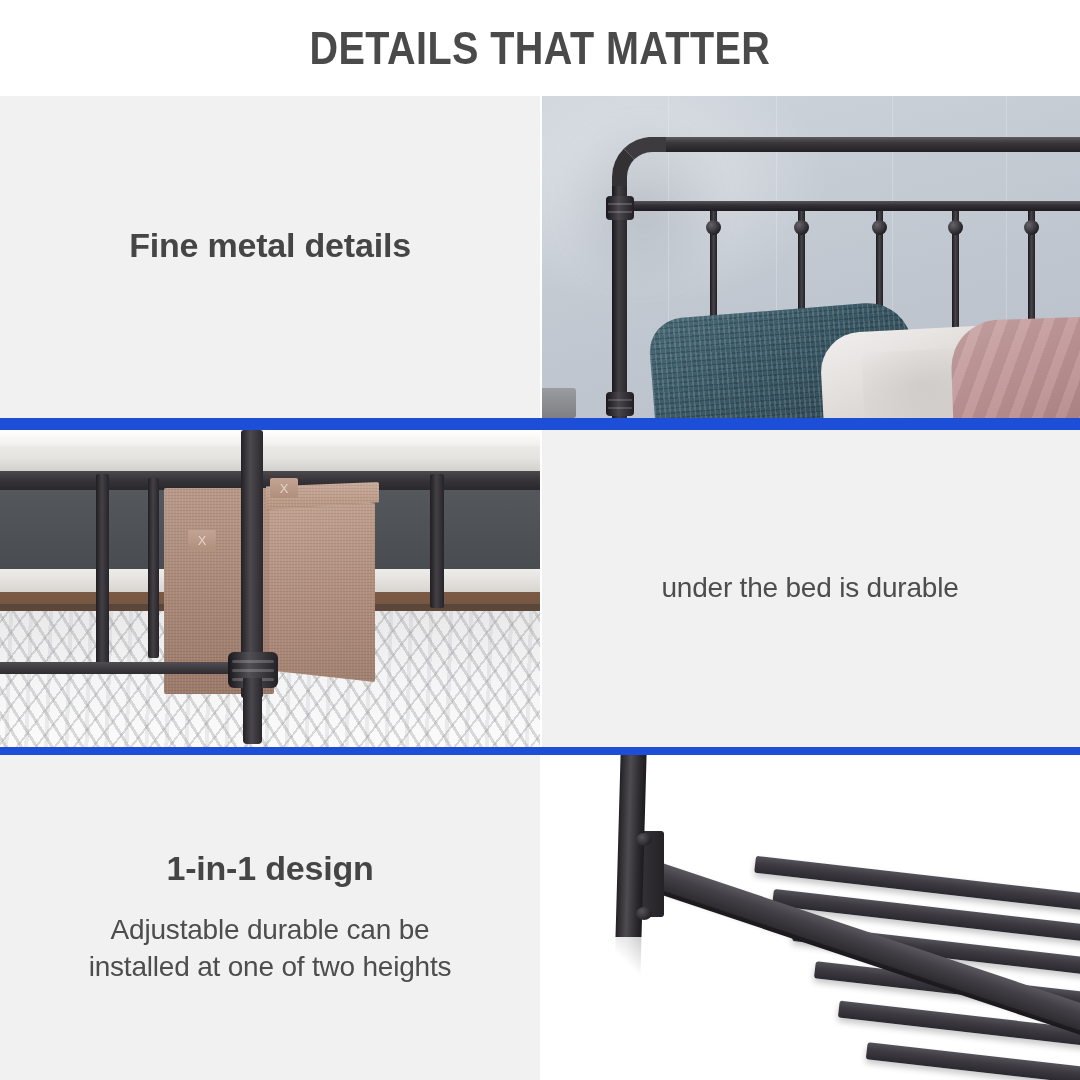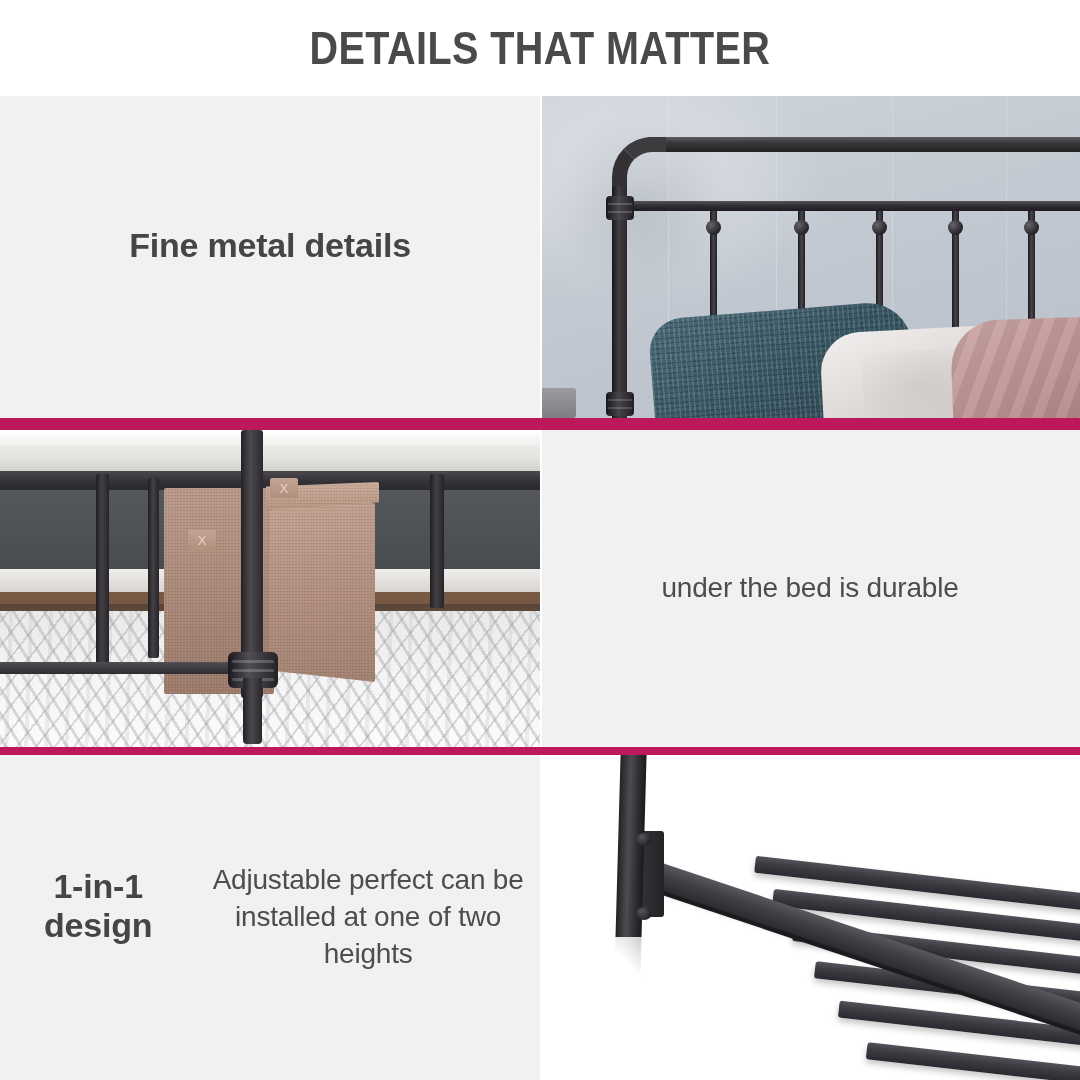--- a/index.html
+++ b/index.html
@@ -2,21 +2,21 @@
 <html><head>
 <meta charset="utf-8">
 <style>
   * { margin:0; padding:0; box-sizing:border-box; }
   html,body { width:1080px; height:1080px; }
   body {
     background:#ffffff;
     font-family:"Liberation Sans", sans-serif;
     overflow:hidden;
   }
-  .page { position:relative; width:1080px; height:1080px; background:#be185d; }
+  .page { position:relative; width:1080px; height:1080px; background:#1d4ed8; }
 
   
   .header {
     height:96px;
     display:flex; align-items:center; justify-content:center;
     background:#ffffff;
   }
   .header h1 {
     font-size:46px;
     font-weight:bold;
@@ -27,21 +27,21 @@
     white-space:nowrap;
   }
 
   
   .row { position:relative; width:1080px; display:flex; background:#ffffff; }
   .row-1 { height:322px; }
   .row-2 { height:317px; margin-top:12px; }
   .row-3 { height:325px; margin-top:8px; }
 
   .cell { width:540px; height:100%; position:relative; overflow:hidden; }
-  .cell-text { background:#f1f1f1; display:flex; flex-direction:row;
+  .cell-text { background:#f1f1f1; display:flex; flex-direction:column;
                align-items:center; justify-content:center; text-align:center; }
   .cell-photo { background:#ffffff; }
 
   .head {
     font-size:34px; font-weight:bold; color:#454545;
     letter-spacing:-0.2px; margin-bottom:24px;
   }
   .sub {
     font-size:28px; font-weight:normal; color:#4d4d4d;
     line-height:1.32; letter-spacing:-0.2px;
@@ -292,21 +292,21 @@
         <div>under the bed is durable</div>
       </div>
     </div>
     <div class="vseam"></div>
   </div>
 
   <div class="row row-3">
     <div class="cell cell-text">
       <div class="head">1-in-1 design</div>
       <div class="sub">
-        <div>Adjustable perfect can be</div>
+        <div>Adjustable durable can be</div>
         <div>installed at one of two heights</div>
       </div>
     </div>
     <div class="cell cell-photo">
       <div class="ph3">
         <div class="slat" style="left:214px; top:120px; width:340px;  transform:rotate(6.5deg);"></div>
         <div class="slat" style="left:232px; top:152px; width:322px;  transform:rotate(6.5deg);"></div>
         <div class="slat" style="left:252px; top:186px; width:302px;  transform:rotate(6.5deg);"></div>
         <div class="slat" style="left:274px; top:222px; width:280px;  transform:rotate(6.5deg);"></div>
         <div class="slat" style="left:298px; top:260px; width:256px;  transform:rotate(6.5deg);"></div>

